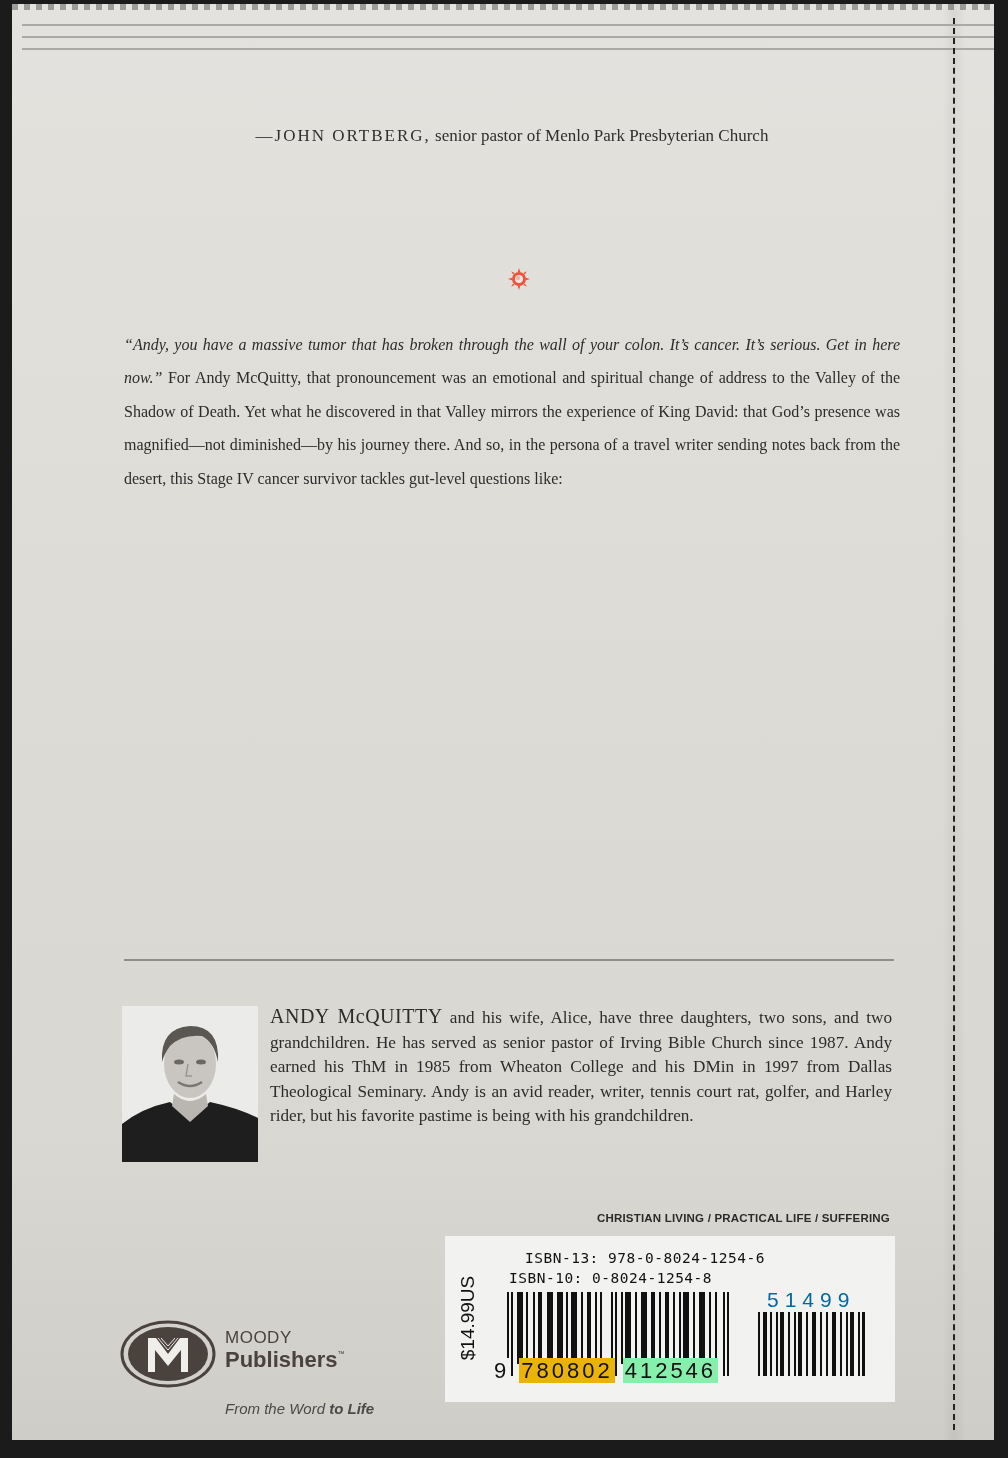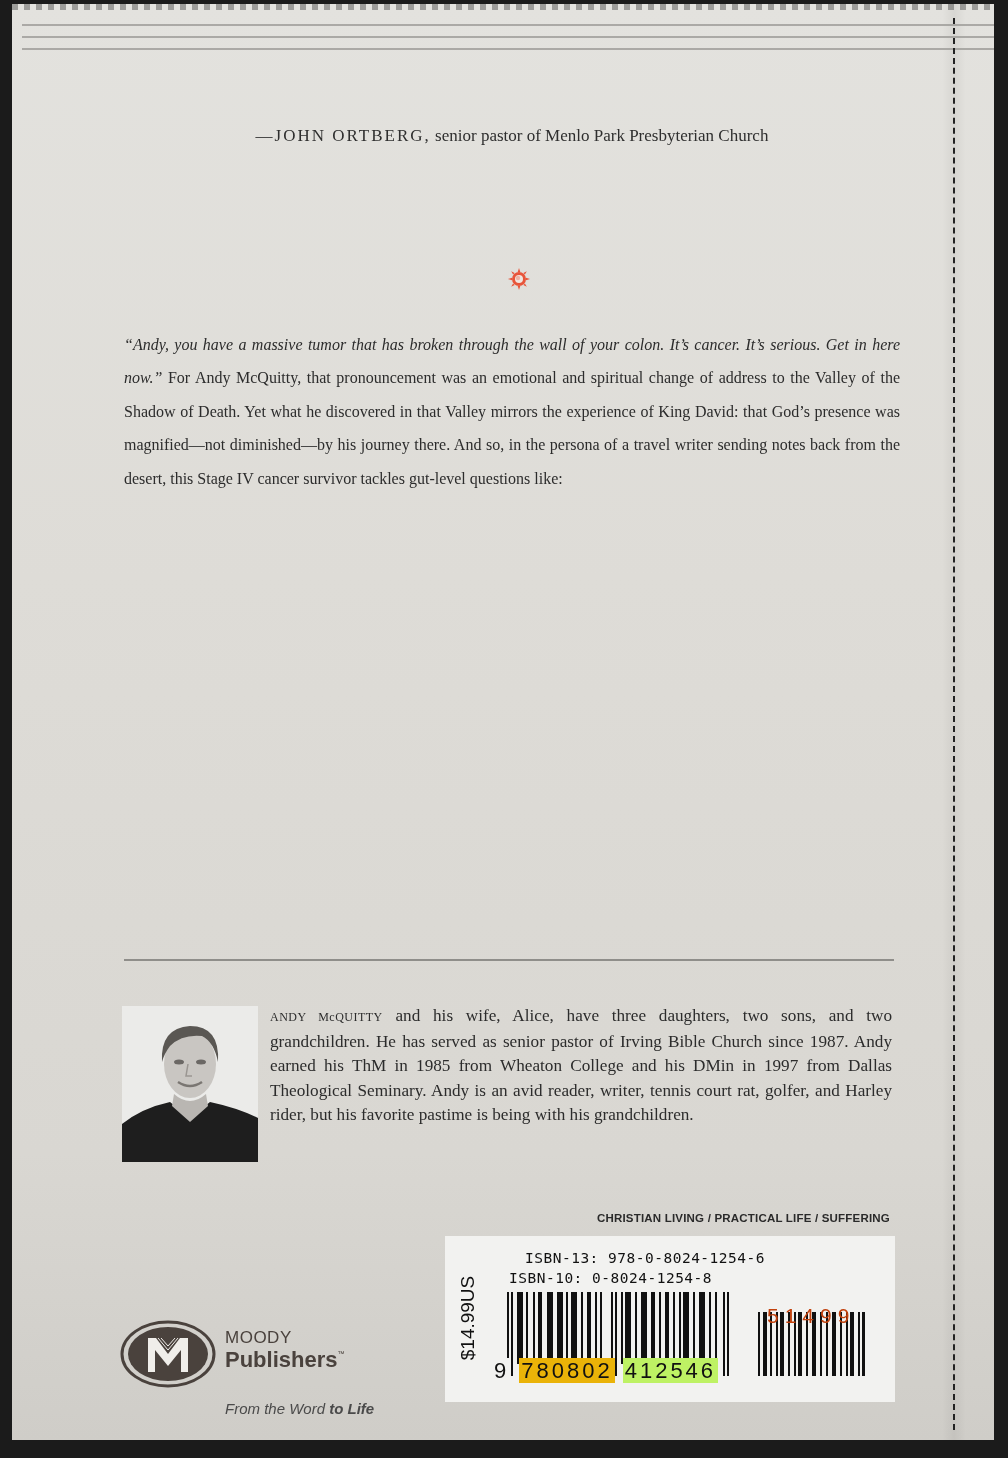--- a/index.html
+++ b/index.html
@@ -50,21 +50,21 @@
   .closing .it { font-style: italic; }
   .divider { position: absolute; left: 112px; width: 770px; top: 955px; height: 2px; background: #8f8e8a; }
   .photo {
     position: absolute; left: 110px; top: 1002px; width: 136px; height: 156px;
     background: #ececea; overflow: hidden;
   }
   .bio {
     position: absolute; left: 258px; width: 622px; top: 1000px;
     font-size: 17.2px; line-height: 24.6px; color: #2c2c2c; text-align: justify; margin: 0;
   }
-  .bio .caps { font-size: 12px; letter-spacing: .5px; }
+  .bio .caps { font-size: 20px; letter-spacing: .5px; }
   .category {
     position: absolute; right: 104px; top: 1208px;
     font-family: "Liberation Sans", "DejaVu Sans", sans-serif; font-weight: bold;
     font-size: 11.5px; color: #2a2a2a; letter-spacing: .2px;
   }
   .barcode-box {
     position: absolute; left: 433px; top: 1232px; width: 450px; height: 166px;
     background: #f2f2f0;
   }
   .price {
@@ -82,24 +82,24 @@
   .isbn13 { top: 14px; margin-left: 16px; }
   .isbn10 { top: 34px; }
   .bars { position: absolute; left: 62px; top: 56px; width: 224px; height: 84px; }
   .bars2 { position: absolute; left: 313px; top: 76px; width: 108px; height: 64px; }
   .ean {
     position: absolute; left: 47px; top: 122px; font-family: "Liberation Sans", "DejaVu Sans", sans-serif;
     font-size: 22px; color: #111; letter-spacing: 3px; background: transparent;
   }
   .ean .d1 { background: #f2f2f0; padding: 0 2px; }
   .ean .d2 { background: #eab308; padding: 0 2px; }
-  .ean .d3 { background: #bef264; padding: 0 2px; }
+  .ean .d3 { background: #86efac; padding: 0 2px; }
   .addon {
-    position: absolute; left: 322px; top: 68px; font-family: "Liberation Sans", "DejaVu Sans", sans-serif;
-    font-size: 21px; color: #c2410c; letter-spacing: 6px;
+    position: absolute; left: 322px; top: 52px; font-family: "Liberation Sans", "DejaVu Sans", sans-serif;
+    font-size: 21px; color: #0369a1; letter-spacing: 6px;
   }
   .logo { position: absolute; left: 108px; top: 1316px; }
   .logo-mark { position: absolute; left: 0; top: 0; width: 96px; height: 68px; }
   .logo-word1 {
     position: absolute; left: 105px; top: 8px; font-family: "Liberation Sans", "DejaVu Sans", sans-serif;
     font-size: 17px; color: #4a423d; letter-spacing: .5px;
   }
   .logo-word2 {
     position: absolute; left: 105px; top: 27px; font-family: "Liberation Sans", "DejaVu Sans", sans-serif;
     font-size: 22px; font-weight: bold; color: #4a423d; white-space: nowrap;

